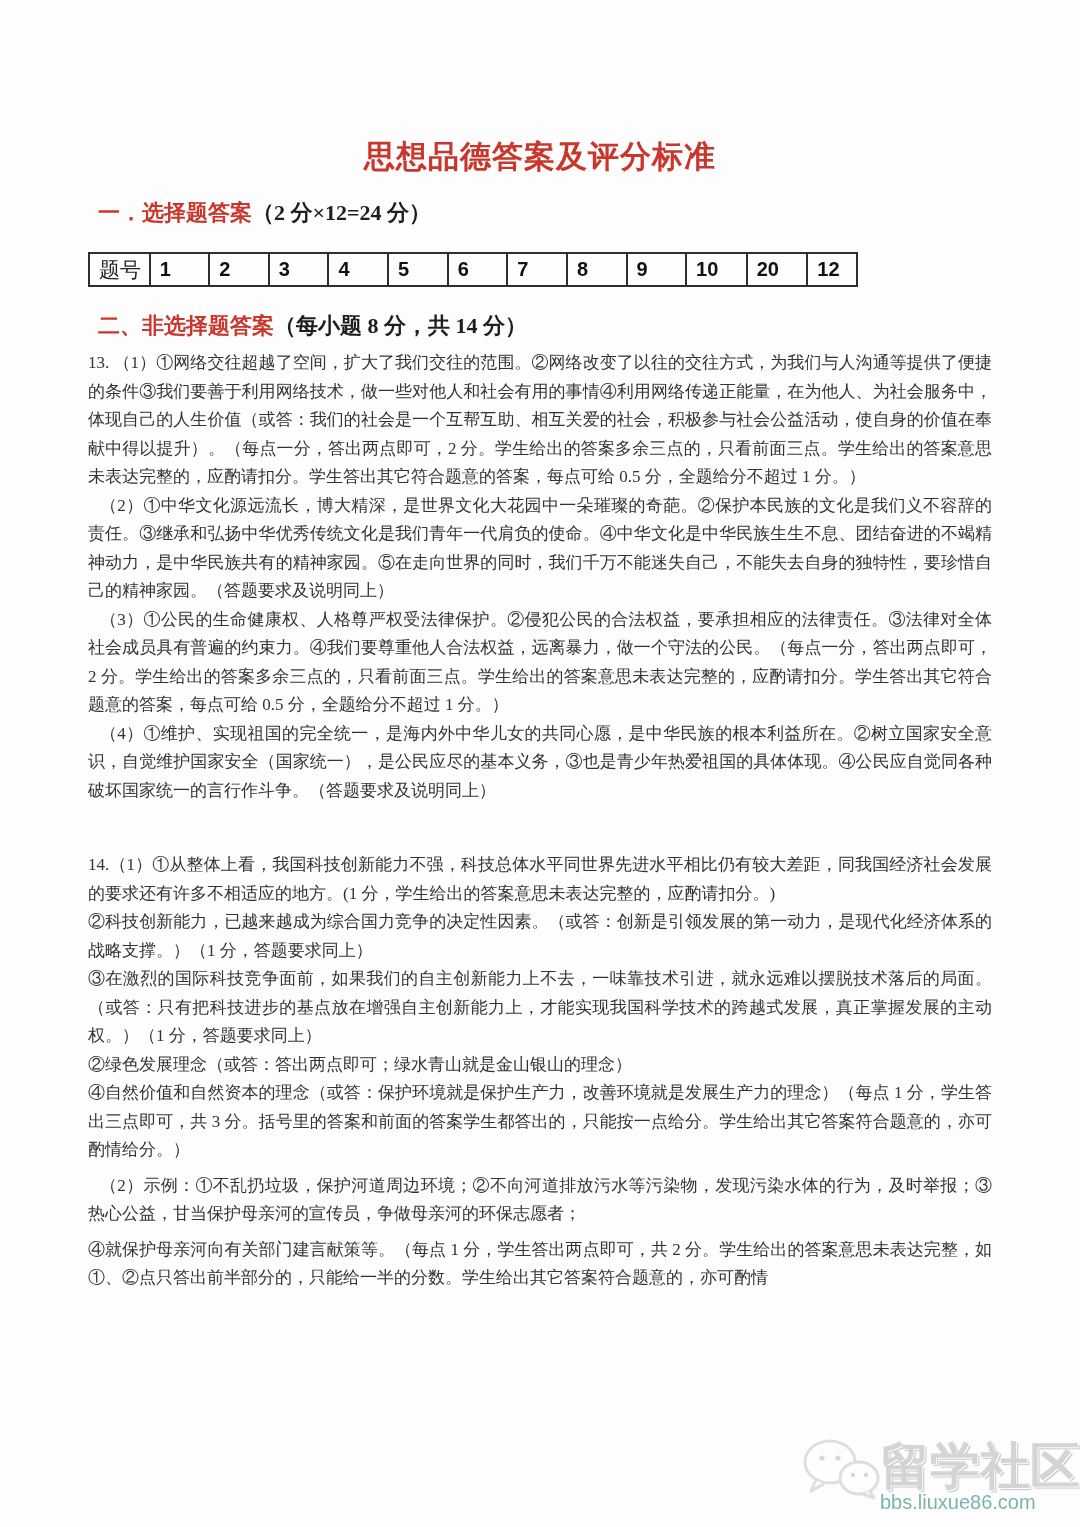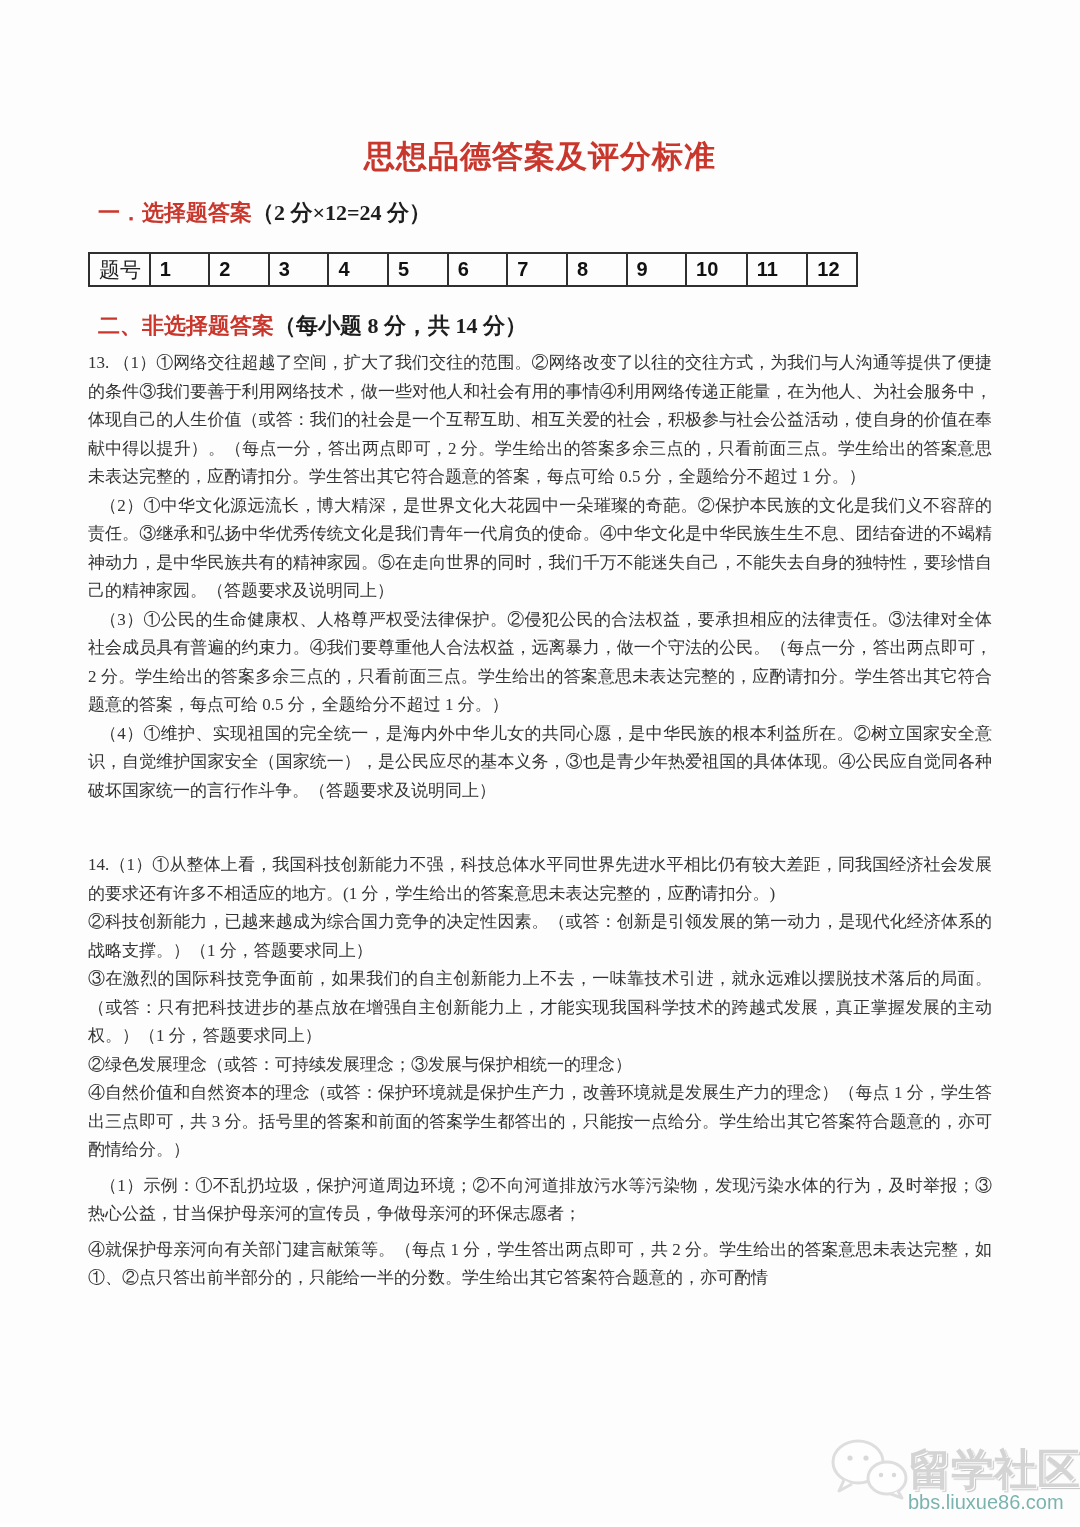--- a/index.html
+++ b/index.html
@@ -82,21 +82,21 @@
     right:0;
     bottom:10px;
     display:flex;
     align-items:flex-end;
     opacity:0.55;
   }
   .wm-icon { flex:none; margin:0 0 14px 0; }
   .wm-text { margin-left:0; }
   .wm-brand {
     font-family:"Liberation Sans","DejaVu Sans",sans-serif;
-    font-size:43px;
+    font-size:50px;
     font-weight:bold;
     line-height:1;
     color:#b3b3b3;
     text-shadow:1px 1px 0 #ffffff, 2px 2px 1px #979797;
     white-space:nowrap;
   }
   .wm-url {
     font-family:"Liberation Sans","DejaVu Sans",sans-serif;
     font-size:20px;
     color:#0f766e;
@@ -137,42 +137,42 @@
       <td>1</td>
       <td>2</td>
       <td>3</td>
       <td>4</td>
       <td>5</td>
       <td>6</td>
       <td>7</td>
       <td>8</td>
       <td>9</td>
       <td>10</td>
-      <td>11</td>
+      <td>20</td>
       <td>12</td>
     </tr>
   </tbody>
     </table>
 
   <div class="sec-heading sec2">
     <span class="red">二、非选择题答案</span><span>（每小题 8 分，共 14 分）</span>
   </div>
 
   <div class="body-text">
     <p>13. （1）①网络交往超越了空间，扩大了我们交往的范围。②网络改变了以往的交往方式，为我们与人沟通等提供了便捷的条件③我们要善于利用网络技术，做一些对他人和社会有用的事情④利用网络传递正能量，在为他人、为社会服务中，体现自己的人生价值（或答：我们的社会是一个互帮互助、相互关爱的社会，积极参与社会公益活动，使自身的价值在奉献中得以提升）。（每点一分，答出两点即可，2 分。学生给出的答案多余三点的，只看前面三点。学生给出的答案意思未表达完整的，应酌请扣分。学生答出其它符合题意的答案，每点可给 0.5 分，全题给分不超过 1 分。）</p>
     <p class="indent">（2）①中华文化源远流长，博大精深，是世界文化大花园中一朵璀璨的奇葩。②保护本民族的文化是我们义不容辞的责任。③继承和弘扬中华优秀传统文化是我们青年一代肩负的使命。④中华文化是中华民族生生不息、团结奋进的不竭精神动力，是中华民族共有的精神家园。⑤在走向世界的同时，我们千万不能迷失自己，不能失去自身的独特性，要珍惜自己的精神家园。（答题要求及说明同上）</p>
     <p class="indent">（3）①公民的生命健康权、人格尊严权受法律保护。②侵犯公民的合法权益，要承担相应的法律责任。③法律对全体社会成员具有普遍的约束力。④我们要尊重他人合法权益，远离暴力，做一个守法的公民。（每点一分，答出两点即可，2 分。学生给出的答案多余三点的，只看前面三点。学生给出的答案意思未表达完整的，应酌请扣分。学生答出其它符合题意的答案，每点可给 0.5 分，全题给分不超过 1 分。）</p>
     <p class="indent">（4）①维护、实现祖国的完全统一，是海内外中华儿女的共同心愿，是中华民族的根本利益所在。②树立国家安全意识，自觉维护国家安全（国家统一），是公民应尽的基本义务，③也是青少年热爱祖国的具体体现。④公民应自觉同各种破坏国家统一的言行作斗争。（答题要求及说明同上）</p>
 
     <p class="gap-before">14.（1）①从整体上看，我国科技创新能力不强，科技总体水平同世界先进水平相比仍有较大差距，同我国经济社会发展的要求还有许多不相适应的地方。(1 分，学生给出的答案意思未表达完整的，应酌请扣分。)</p>
     <p>②科技创新能力，已越来越成为综合国力竞争的决定性因素。（或答：创新是引领发展的第一动力，是现代化经济体系的战略支撑。）（1 分，答题要求同上）</p>
     <p>③在激烈的国际科技竞争面前，如果我们的自主创新能力上不去，一味靠技术引进，就永远难以摆脱技术落后的局面。（或答：只有把科技进步的基点放在增强自主创新能力上，才能实现我国科学技术的跨越式发展，真正掌握发展的主动权。）（1 分，答题要求同上）</p>
-    <p>②绿色发展理念（或答：可持续发展理念；③发展与保护相统一的理念）</p>
+    <p>②绿色发展理念（或答：答出两点即可；绿水青山就是金山银山的理念）</p>
     <p>④自然价值和自然资本的理念（或答：保护环境就是保护生产力，改善环境就是发展生产力的理念）（每点 1 分，学生答出三点即可，共 3 分。括号里的答案和前面的答案学生都答出的，只能按一点给分。学生给出其它答案符合题意的，亦可酌情给分。）</p>
-    <p class="indent small-gap-before">（1）示例：①不乱扔垃圾，保护河道周边环境；②不向河道排放污水等污染物，发现污染水体的行为，及时举报；③热心公益，甘当保护母亲河的宣传员，争做母亲河的环保志愿者；</p>
+    <p class="indent small-gap-before">（2）示例：①不乱扔垃圾，保护河道周边环境；②不向河道排放污水等污染物，发现污染水体的行为，及时举报；③热心公益，甘当保护母亲河的宣传员，争做母亲河的环保志愿者；</p>
     <p class="small-gap-before">④就保护母亲河向有关部门建言献策等。（每点 1 分，学生答出两点即可，共 2 分。学生给出的答案意思未表达完整，如①、②点只答出前半部分的，只能给一半的分数。学生给出其它答案符合题意的，亦可酌情</p>
   </div>
 
   <div class="watermark">
     <svg class="wm-icon" width="78" height="64" viewBox="0 0 78 64">
       <ellipse cx="28" cy="26" rx="25" ry="21" fill="#ffffff" stroke="#c6c6c6" stroke-width="3"></ellipse>
       <path d="M14 44 L9 55 L22 48" fill="#ffffff" stroke="#c6c6c6" stroke-width="3" stroke-linejoin="round"></path>
       <circle cx="20" cy="22" r="2.6" fill="#bdbdbd"></circle>
       <circle cx="36" cy="22" r="2.6" fill="#bdbdbd"></circle>
       <ellipse cx="57" cy="42" rx="19" ry="16" fill="#ffffff" stroke="#c6c6c6" stroke-width="3"></ellipse>

